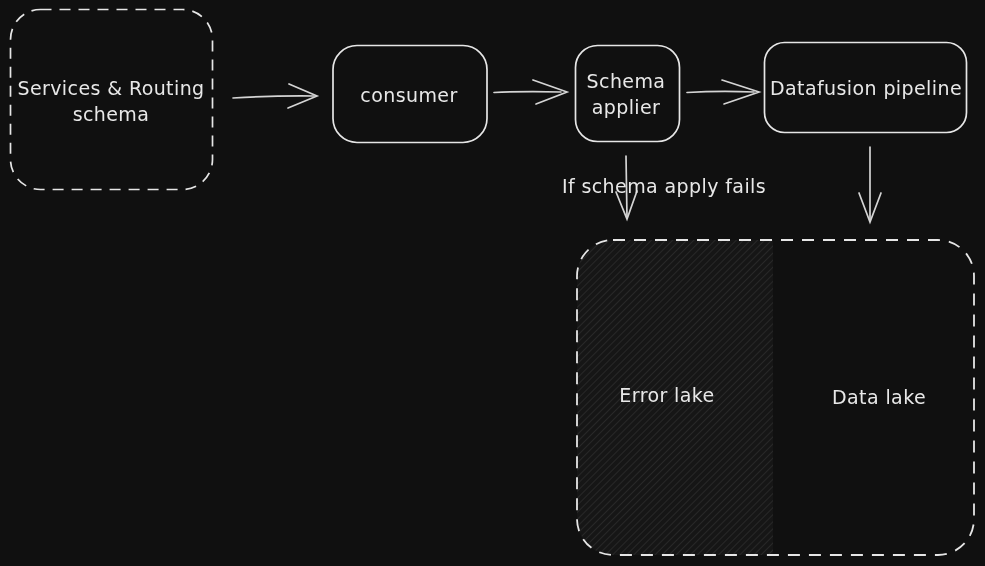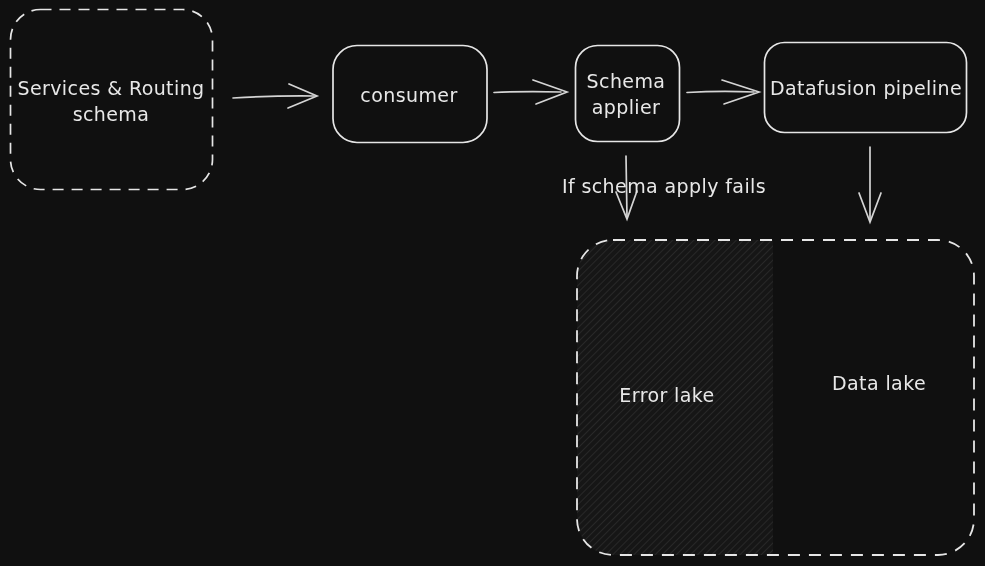--- a/index.html
+++ b/index.html
@@ -29,21 +29,21 @@
     letter-spacing: 0.4px;
     text-align: center;
     white-space: nowrap;
   }
   .label-services   { left: 111px; top: 101px; }
   .label-nats       { left: 409px; top: 95px;  }
   .label-schema     { left: 626px; top: 94px;  }
   .label-datafusion { left: 866px; top: 88px;  }
   .label-fail       { left: 664px; top: 186px; }
   .label-errorlake  { left: 659px; top: 395px; margin-left: 8px; }
-  .label-datalake   { left: 879px; top: 383px; }
+  .label-datalake   { left: 879px; top: 397px; }
 </style>
 </head>
 <body>
 
 <div class="canvas">
 
   <svg class="shapes" width="985" height="566" viewBox="0 0 985 566">
     <defs>
       <pattern id="hachure" patternUnits="userSpaceOnUse" width="5" height="5" patternTransform="rotate(45)">
         <rect width="5" height="5" fill="#161616"></rect>

